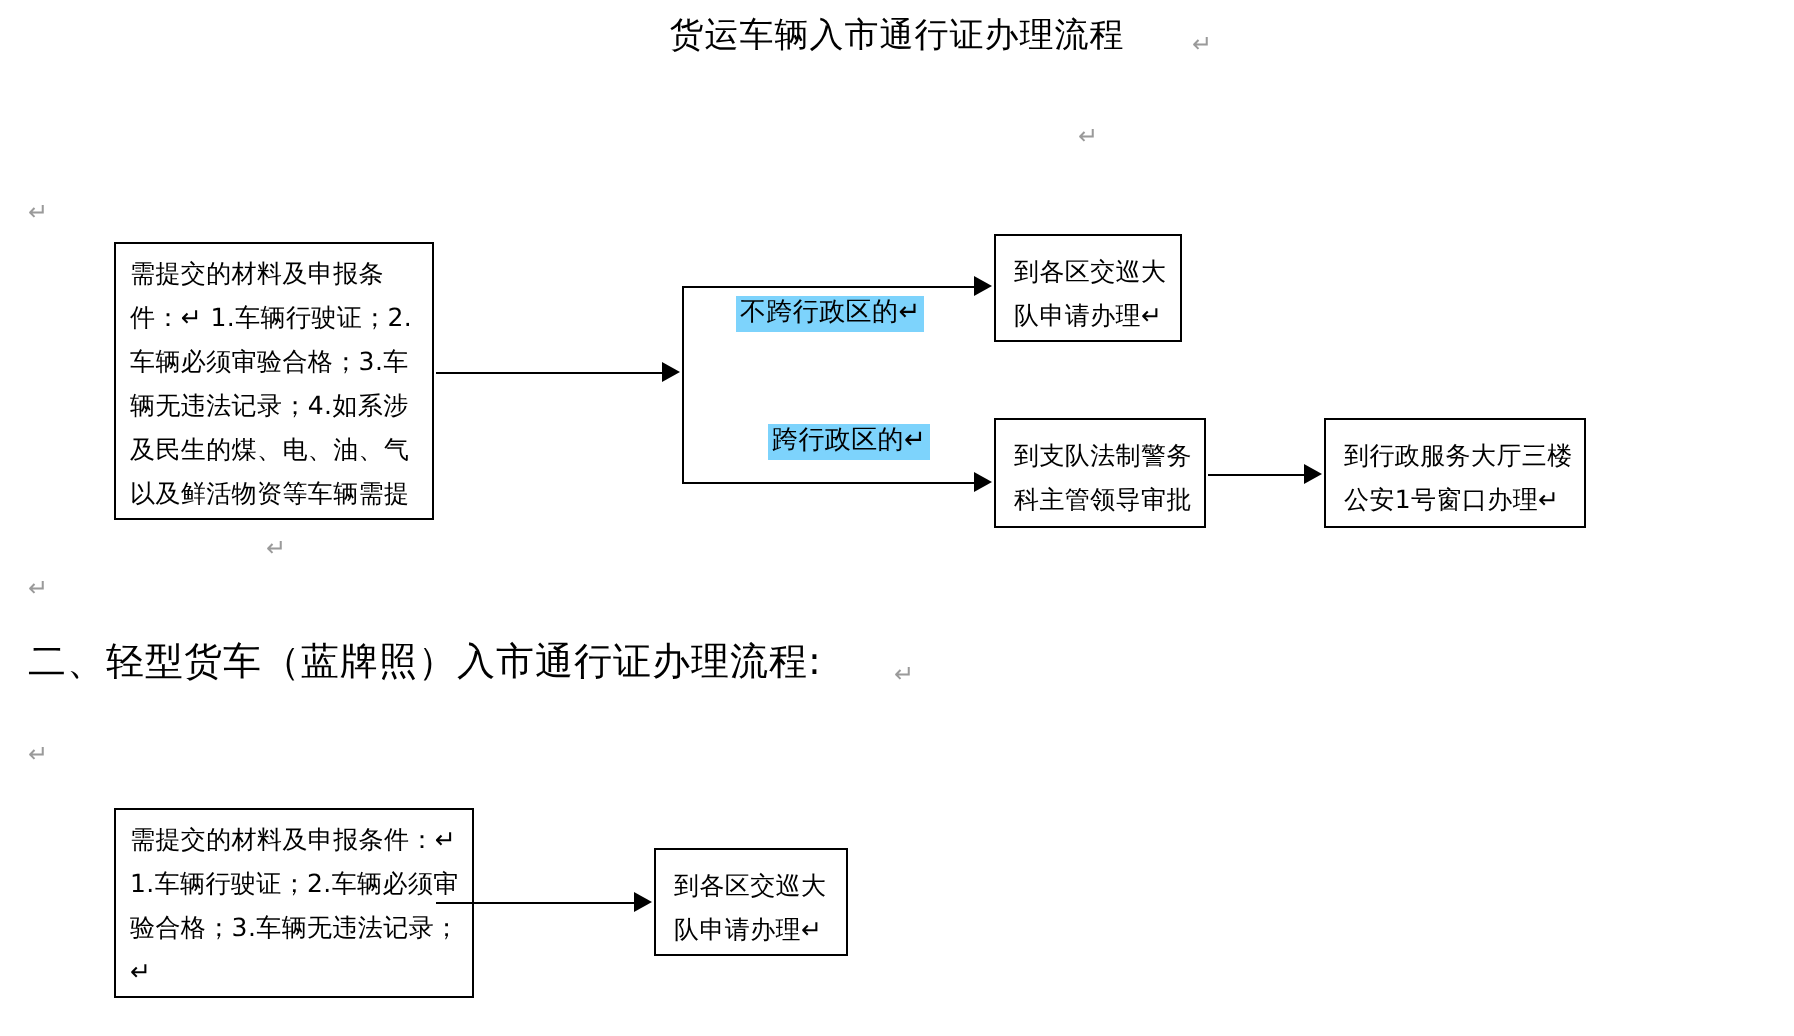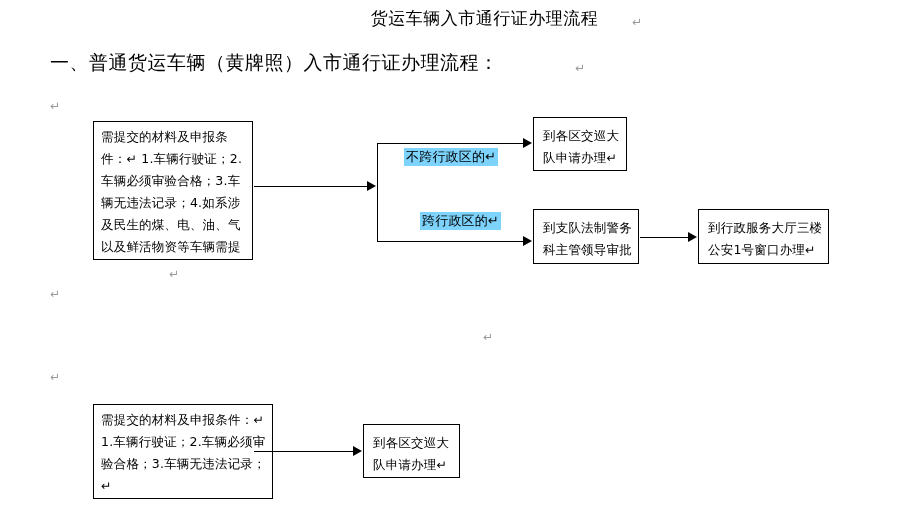--- a/index.html
+++ b/index.html
@@ -13,21 +13,20 @@
     position: relative;
     overflow: hidden;
     font-family: "DejaVu Sans", "Liberation Sans", sans-serif;
     color: #000000;
     -webkit-font-smoothing: none;
   }
 
   .page {
     position: absolute;
     inset: 0;
-    margin-left: 36px;
   }
 
   
   .doc-title {
     position: absolute;
     left: 0;
     top: 6px;
     width: 897px;
     text-align: center;
     font-size: 17px;
@@ -140,21 +139,20 @@
   #label-cross { left: 384px; top: 212px; }
 </style>
 </head>
 <body>
 
 <div class="page">
 
   <div class="doc-title">货运车辆入市通行证办理流程</div>
   <span class="pilcrow" style="left:596px; top:16px;">↵</span>
 
-  <div class="section-heading" id="heading-1">一、普通货运车辆（黄牌照）入市通行证办理流程：</div>
   <span class="pilcrow" style="left:539px; top:62px;">↵</span>
 
   <span class="pilcrow" style="left:14px; top:100px;">↵</span>
   <span class="pilcrow" style="left:14px; top:288px;">↵</span>
   <span class="pilcrow" style="left:14px; top:371px;">↵</span>
   <span class="pilcrow" style="left:133px; top:268px;">↵</span>
 
   <div class="box pad-lg" id="box-req-1">
     <span class="box-text">需提交的材料及申报条件：↵ 1.车辆行驶证；2.车辆必须审验合格；3.车辆无违法记录；4.如系涉及民生的煤、电、油、气以及鲜活物资等车辆需提交单位的证明 ↵</span>
   </div>
@@ -181,20 +179,21 @@
     <span class="box-text">到支队法制警务科主管领导审批↵</span>
   </div>
 
   <div class="hline" id="conn-approval-line"></div>
   <div class="arrowhead" id="conn-approval-arrow"></div>
 
   <div class="box pad-sm" id="box-window">
     <span class="box-text">到行政服务大厅三楼公安1号窗口办理↵</span>
   </div>
 
+  <div class="section-heading" id="heading-2">二、轻型货车（蓝牌照）入市通行证办理流程:</div>
   <span class="pilcrow" style="left:447px; top:331px;">↵</span>
 
   <div class="box pad-lg" id="box-req-2">
     <span class="box-text">需提交的材料及申报条件：↵ 1.车辆行驶证；2.车辆必须审验合格；3.车辆无违法记录；↵</span>
   </div>
 
   <div class="hline" id="conn-2-line"></div>
   <div class="arrowhead" id="conn-2-arrow"></div>
 
   <div class="box pad-sm" id="box-dispatch-2">

